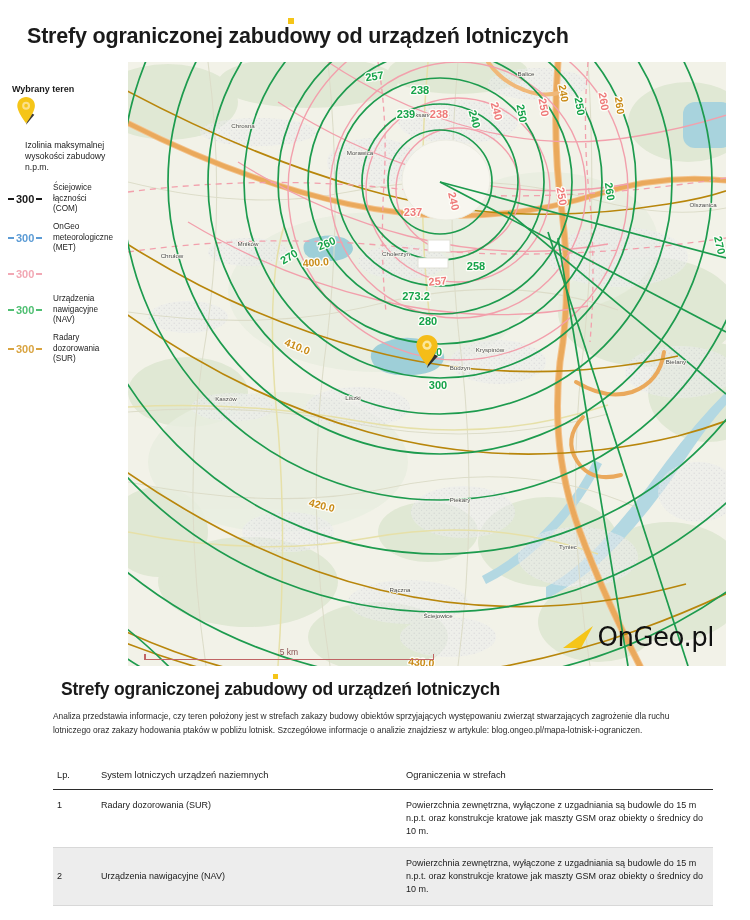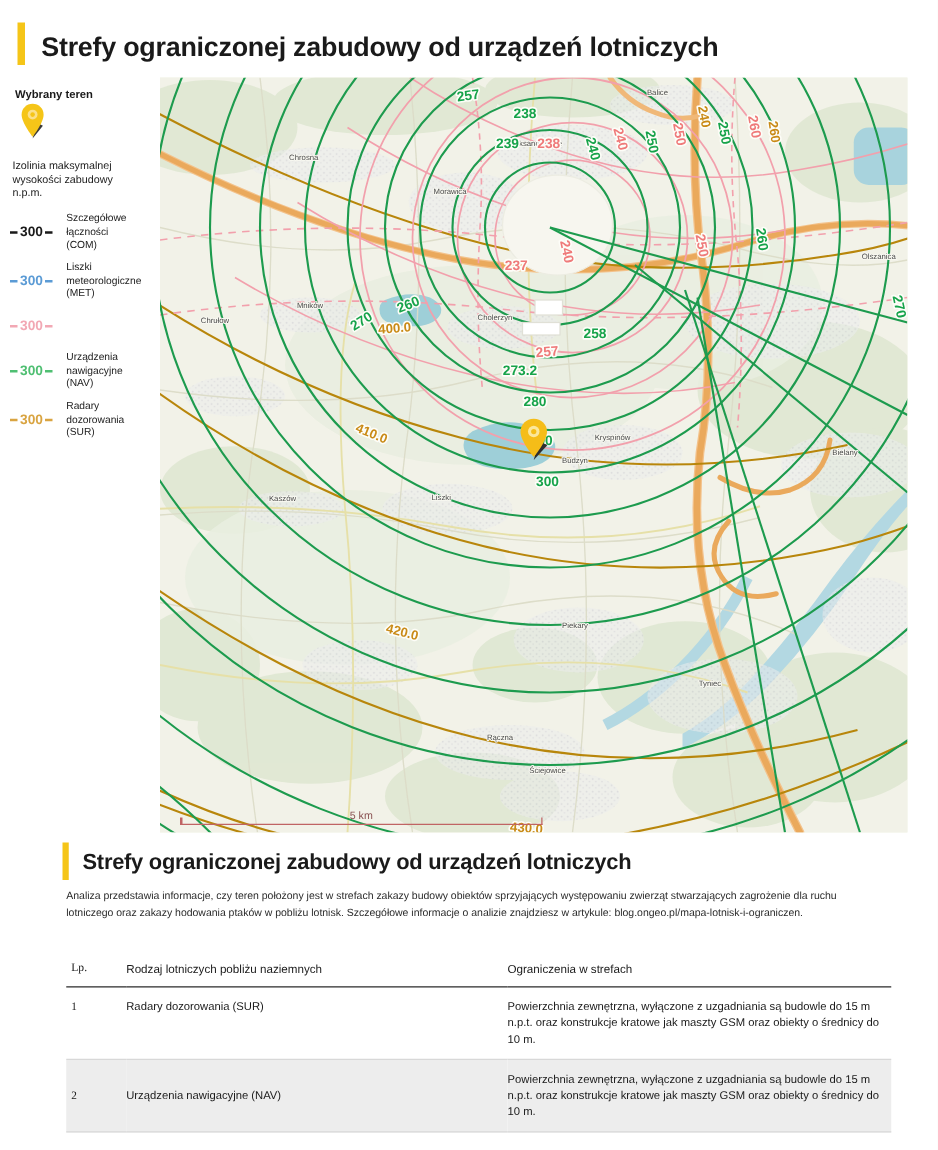--- a/index.html
+++ b/index.html
@@ -7,53 +7,53 @@
     margin: 0; padding: 0;
     width: 750px; height: 920px;
     background: #ffffff;
     font-family: "Liberation Sans", sans-serif;
     overflow: hidden;
   }
   .page { position: relative; width: 750px; height: 920px; background:#fff; }
 
   
   .heading {
-    display: flex; align-items: center;
+    display: flex; align-items: center; flex-direction: column;
   }
   .accent-bar {
     width: 6px; background: #f5c518; flex: 0 0 6px;
   }
   .heading-title {
     font-weight: bold; color: #1a1a1a;
     letter-spacing: -0.2px;
   }
 
   #top-heading { position: absolute; left: 14px; top: 18px; height: 40px; }
   #top-heading .accent-bar { height: 40px; }
   #top-heading .heading-title { font-size: 21.5px; margin-left: 13px; }
 
   
   #legend {
-    position: absolute; left: 0px; top: 52px;
+    position: absolute; left: 0px; top: 66px;
     width: 116px; height: 600px;
     background: #ffffff;
     padding: 10px 4px 0 8px;
     z-index: 5;
   }
   .legend-head {
     font-size: 9px; font-weight: bold; color: #1a1a1a;
     margin: 8px 0 2px 4px;
   }
   .pin-wrap { margin: 2px 0 10px 8px; }
   .pin {
     position: relative; width: 22px; height: 30px;
   }
   .legend-sub {
     font-size: 8.6px; color: #222; line-height: 1.28;
-    margin: 4px 0 10px 2px; padding-right: 4px;
+    margin: 4px 0 10px 17px; padding-right: 4px;
   }
   .legend-row {
     display: flex; align-items: center;
     margin-bottom: 7px; min-height: 26px;
   }
   .legend-key {
     flex: 0 0 45px;
     display: flex; align-items: center; justify-content: flex-start;
     font-size: 11px; font-weight: bold;
     white-space: nowrap;
@@ -136,21 +136,21 @@
     text-align: left; font-weight: normal; font-size: 9.3px; color: #1a1a1a;
     padding: 0 0 9px 0; vertical-align: top;
   }
   #tbl thead tr { border-bottom: 1.3px solid #2b2b2b; }
   #tbl td {
     font-size: 9px; color: #1a1a1a; vertical-align: top;
     padding: 9px 6px 9px 0; line-height: 1.45;
   }
   #tbl tbody tr { border-bottom: 1px solid #d8d8d8; }
   #tbl tbody tr.alt { background: #ededed; }
-  .col-lp  { width: 48px; padding-left: 4px !important; font-family: Liberation Serif, serif; }
+  .col-lp  { width: 48px; padding-left: 4px !important; }
   .col-typ { width: 305px; }
   .col-lim { width: auto; }
   #tbl td.col-lp { padding-left: 4px; }
   .cell-mid { vertical-align: middle !important; }
 </style>
 </head>
 <body>
 
 <div class="page">
 
@@ -173,30 +173,30 @@
     </div>
 
     <div class="legend-sub">Izolinia maksymalnej wysokości zabudowy n.p.m.</div>
 
     <div class="legend-row">
       <div class="legend-key">
         <span class="dash" style="background:#1a1a1a"></span>
         <span class="kv" style="color:#1a1a1a">300</span>
         <span class="dash" style="background:#1a1a1a"></span>
       </div>
-      <div class="legend-label">Szczegółowe łączności (COM)</div>
+      <div class="legend-label">Ściejowice łączności (COM)</div>
     </div>
 
     <div class="legend-row">
       <div class="legend-key">
         <span class="dash" style="background:#5b9bd5"></span>
         <span class="kv" style="color:#5b9bd5">300</span>
         <span class="dash" style="background:#5b9bd5"></span>
       </div>
-      <div class="legend-label">Liszki meteorologiczne (MET)</div>
+      <div class="legend-label">OnGeo meteorologiczne (MET)</div>
     </div>
 
     <div class="legend-row">
       <div class="legend-key">
         <span class="dash" style="background:#f2a8b4"></span>
         <span class="kv" style="color:#f2a8b4">300</span>
         <span class="dash" style="background:#f2a8b4"></span>
       </div>
     </div>
 
@@ -440,36 +440,42 @@
     </div>
 
     <div id="scalebar">
       <div class="txt">5 km</div>
       <div class="bar">
         <div class="tick" style="left:0"></div>
         <div class="tick" style="right:0"></div>
       </div>
     </div>
 
+    <div id="ongeo">
+      <svg width="34" height="30" viewBox="0 0 34 30">
+        <path d="M2 26 L32 4 L20 26 Z" fill="#f5c518"></path>
+      </svg>
+      <span class="logo-text">OnGeo.pl</span>
+    </div>
   </div>
 
   <div id="bottom">
 
     <div class="heading" id="sec-heading">
       <div class="accent-bar"></div>
       <div class="heading-title">Strefy ograniczonej zabudowy od urządzeń lotniczych</div>
     </div>
 
     <div id="intro">Analiza przedstawia informacje, czy teren położony jest w strefach zakazy budowy obiektów sprzyjających występowaniu zwierząt stwarzających zagrożenie dla ruchu lotniczego oraz zakazy hodowania ptaków w pobliżu lotnisk. Szczegółowe informacje o analizie znajdziesz w artykule: blog.ongeo.pl/mapa-lotnisk-i-ograniczen.</div>
 
     <table id="tbl">
       <thead>
         <tr>
           <th class="col-lp">Lp.</th>
-          <th class="col-typ">Rodzaj lotniczych pobliżu naziemnych</th>
+          <th class="col-typ">System lotniczych urządzeń naziemnych</th>
           <th class="col-lim">Ograniczenia w strefach</th>
         </tr>
       </thead>
       <tbody>
         <tr>
           <td class="col-lp">1</td>
           <td class="col-typ">Radary dozorowania (SUR)</td>
           <td class="col-lim">Powierzchnia zewnętrzna, wyłączone z uzgadniania są budowle do 15 m n.p.t. oraz konstrukcje kratowe jak maszty GSM oraz obiekty o średnicy do 10 m.</td>
         </tr>
         <tr class="alt">

